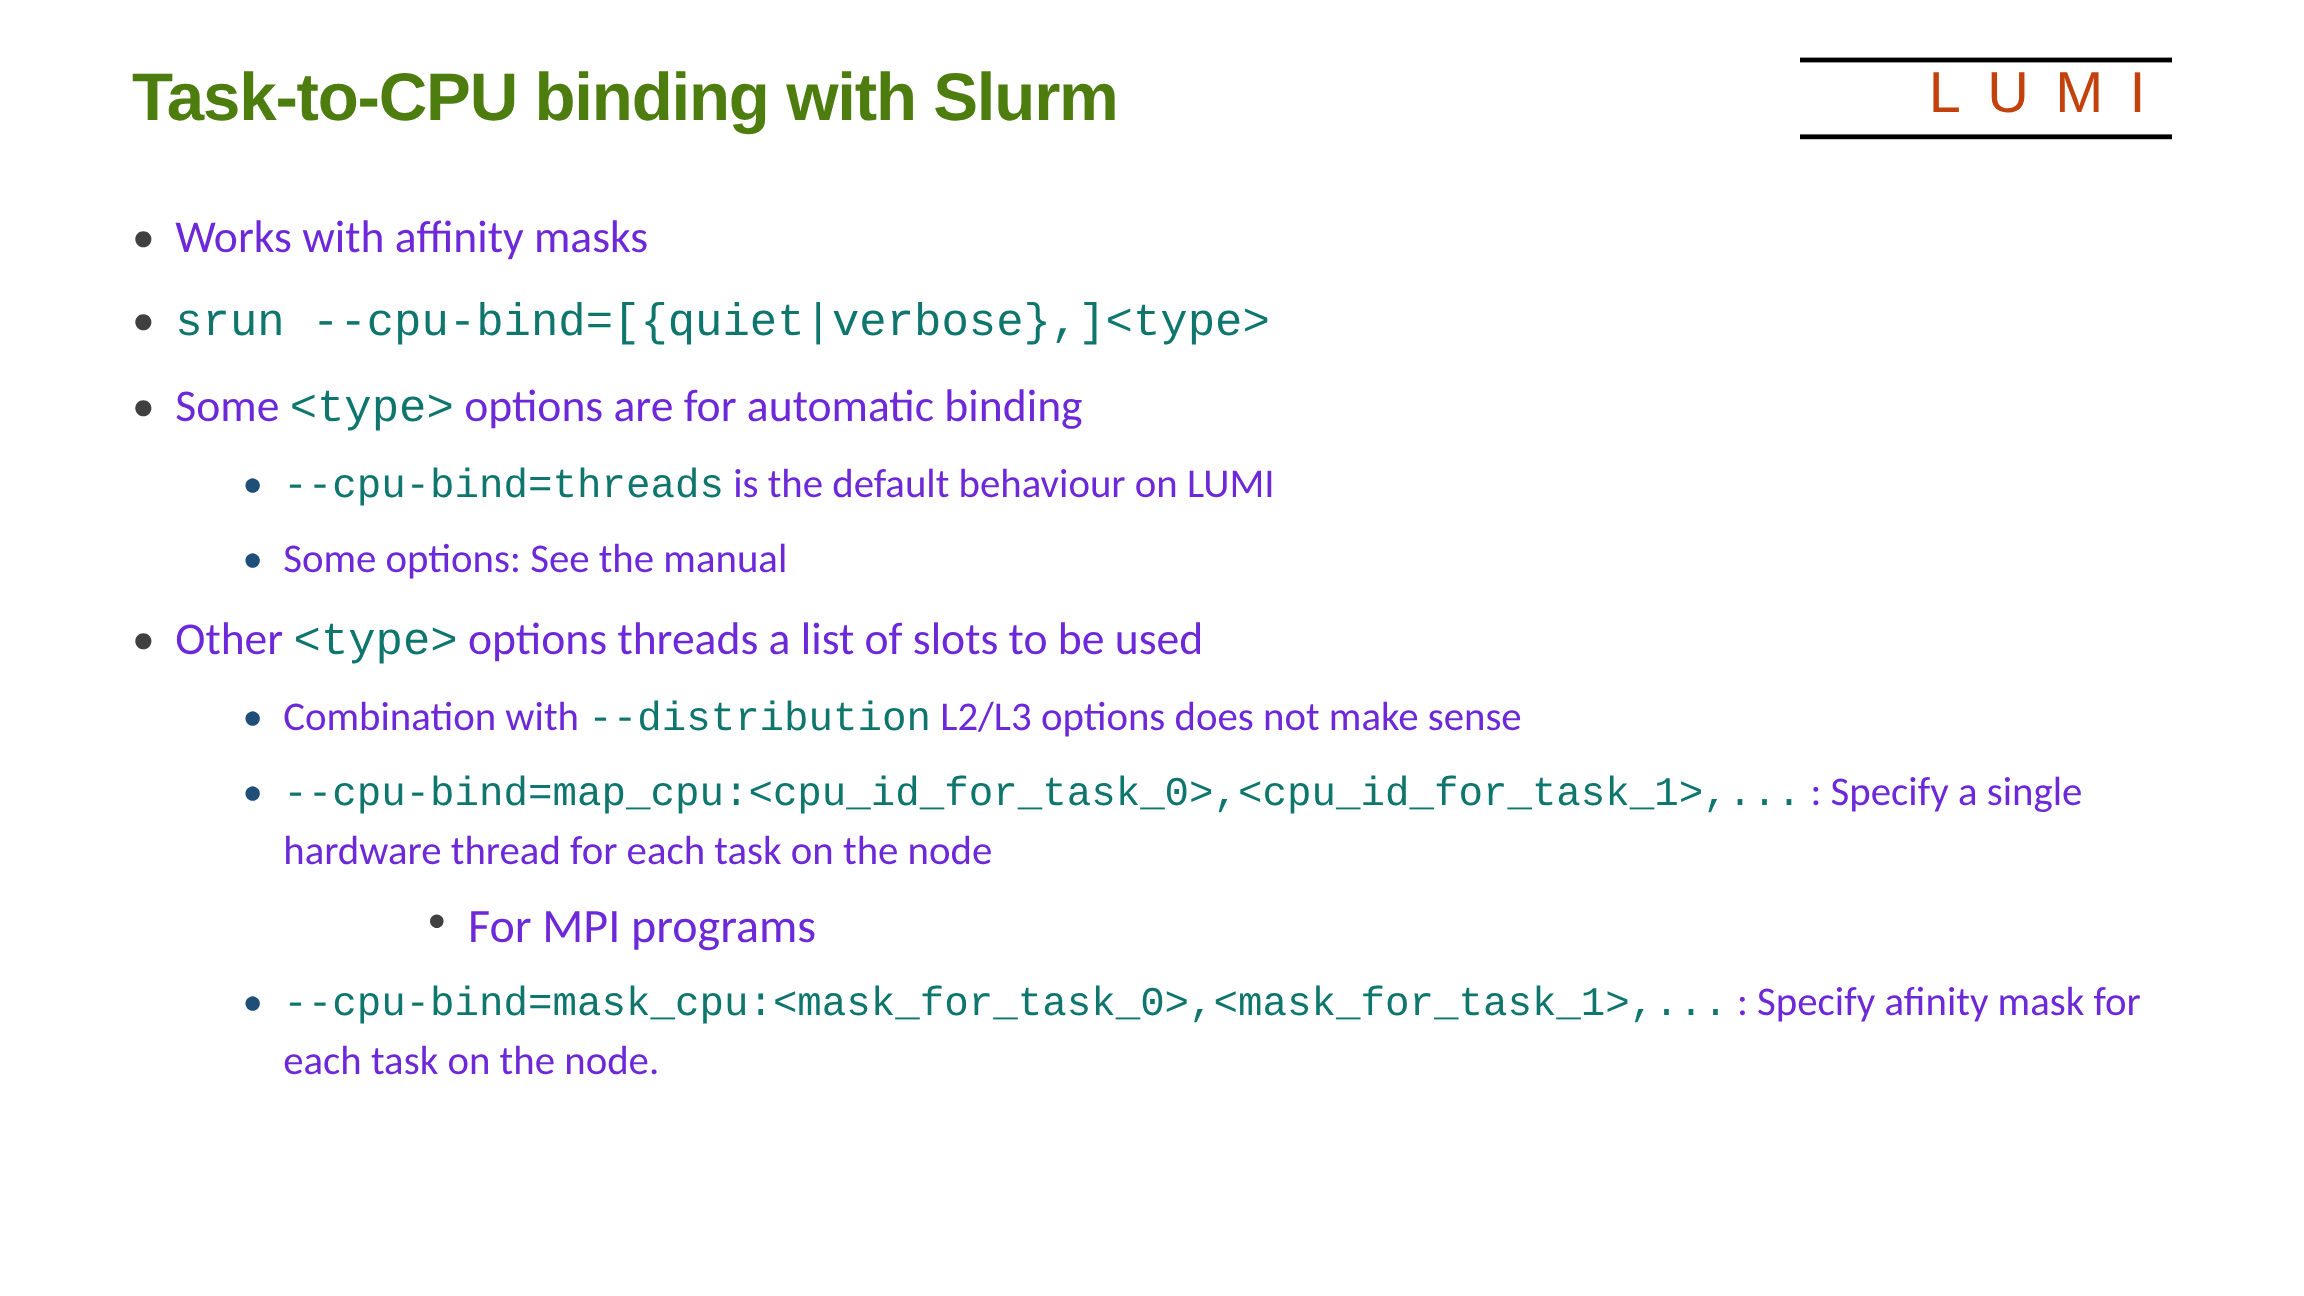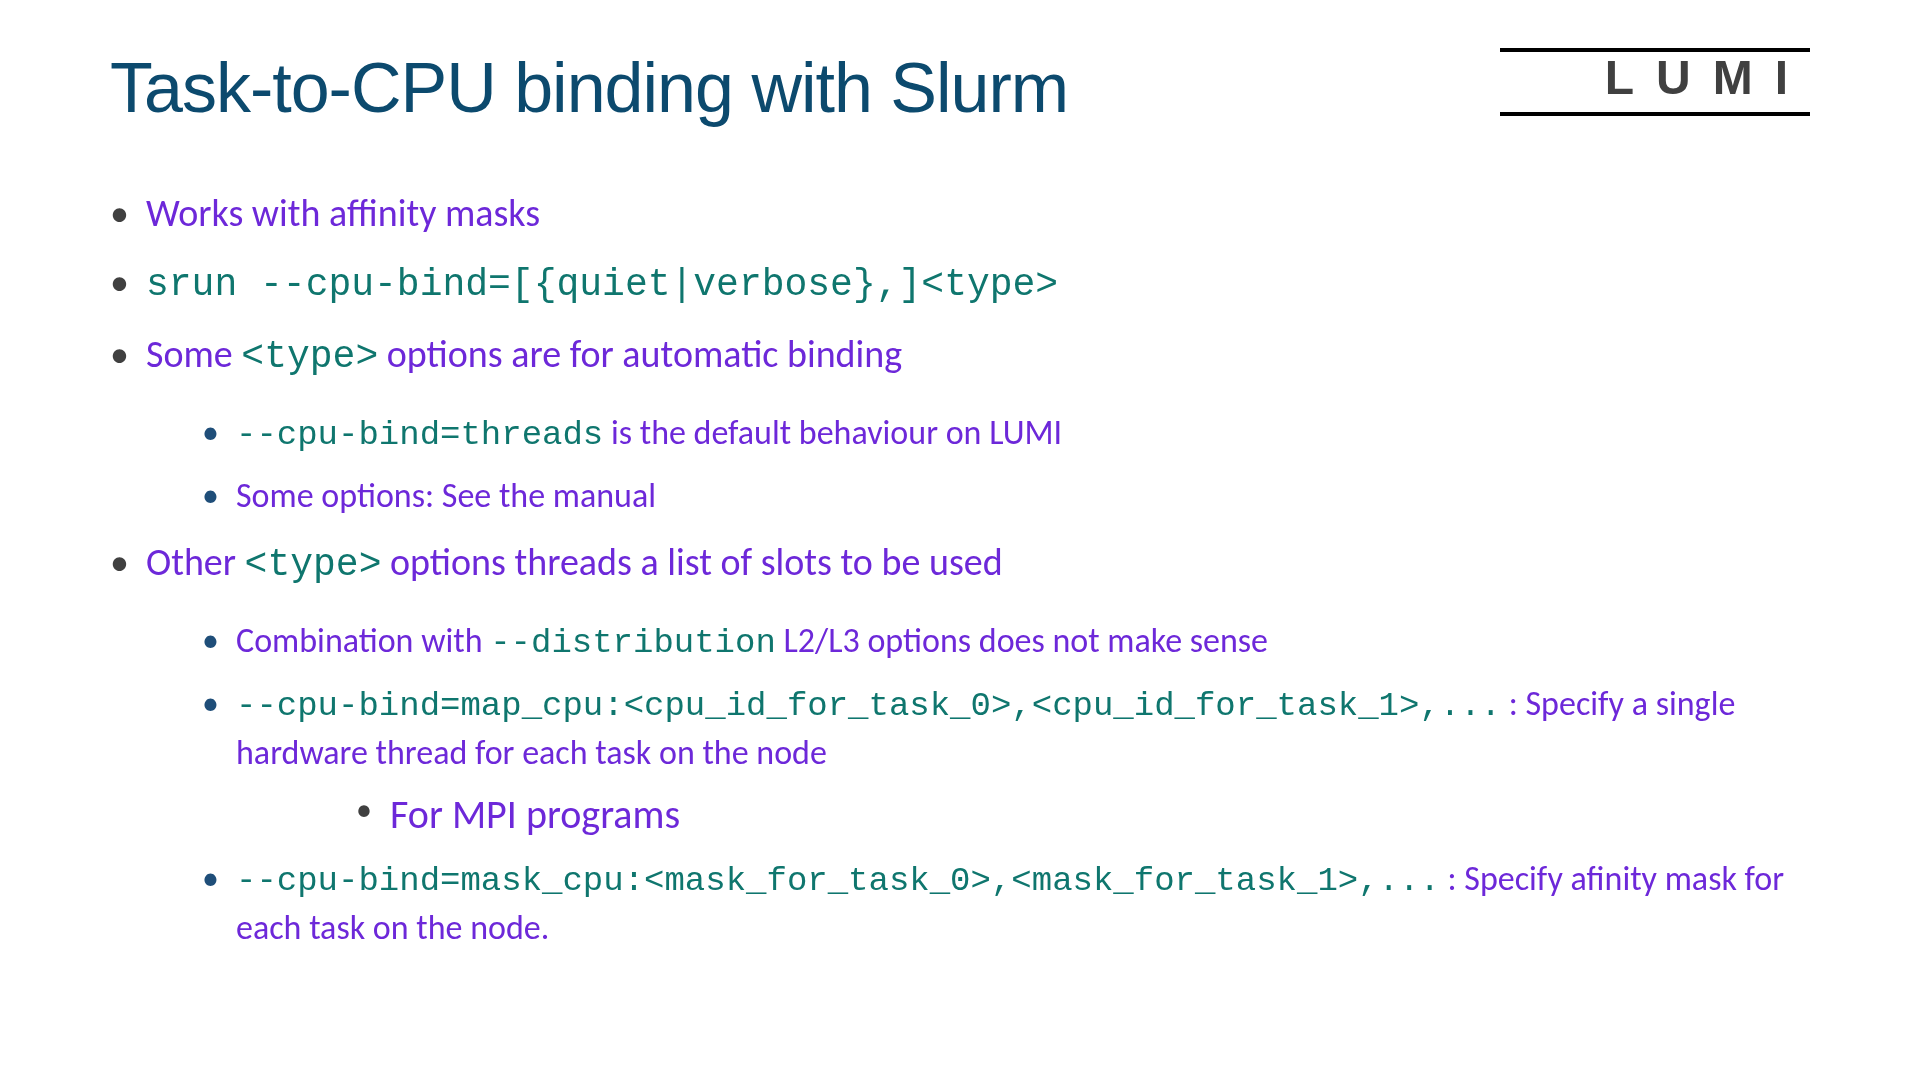--- a/index.html
+++ b/index.html
@@ -17,47 +17,47 @@
     width: 1920px;
     height: 1080px;
     box-sizing: border-box;
     padding: 48px 110px 60px 110px;
   }
   .logo {
     position: absolute;
     top: 50px;
     right: 110px;
     font-family: "Arial", sans-serif;
-    font-weight: 700;
+    font-weight: 400;
     letter-spacing: 22px;
     font-size: 48px;
-    color: #404040;
+    color: #c2410c;
   }
   .logo-bar-top {
     position: absolute;
     top: 48px;
     right: 110px;
     width: 310px;
     height: 4px;
     background: #000;
   }
   .logo-bar-bot {
     position: absolute;
     top: 112px;
     right: 110px;
     width: 310px;
     height: 4px;
     background: #000;
   }
   h1.title {
     font-family: "Segoe UI", "Arial Black", Arial, sans-serif;
-    font-weight: 400;
-    font-size: 70px;
+    font-weight: 700;
+    font-size: 56px;
     margin: 0 0 60px 0;
-    color: #0c4a6e;
+    color: #4d7c0f;
     letter-spacing: -1px;
   }
   ul { list-style: none; padding: 0; margin: 0; }
   li { position: relative; }
 
   ul.lvl1 > li {
     padding-left: 36px;
     margin-bottom: 18px;
     font-size: 38px;
     line-height: 1.35;
@@ -66,21 +66,21 @@
   ul.lvl1 > li::before {
     content: "•";
     position: absolute;
     left: 0;
     top: 0;
     color: #404040;
     font-size: 38px;
   }
 
   ul.lvl2 {
-    margin-top: 28px;
+    margin-top: 14px;
   }
   ul.lvl2 > li {
     padding-left: 34px;
     margin-bottom: 14px;
     font-size: 34px;
     line-height: 1.35;
     color: #404040;
   }
   ul.lvl2 > li::before {
     content: "•";

